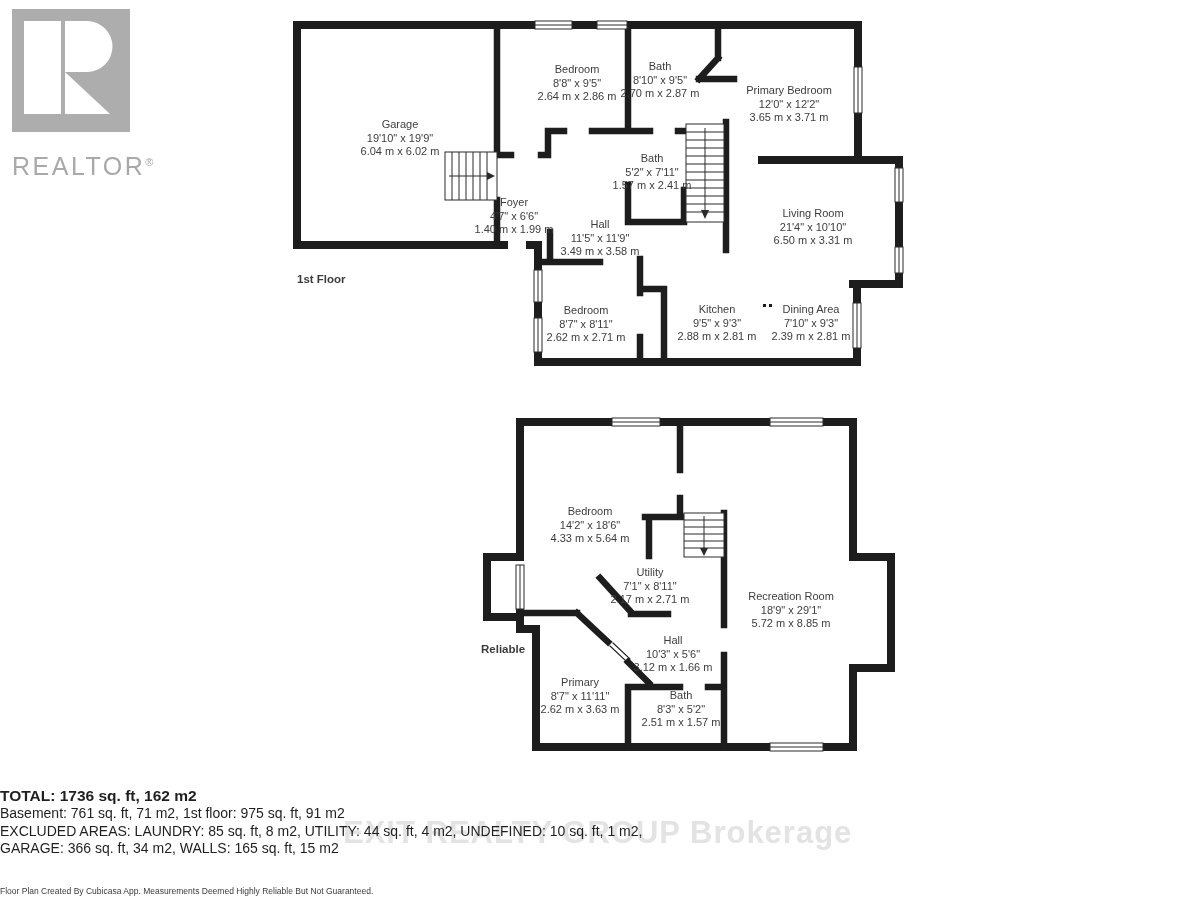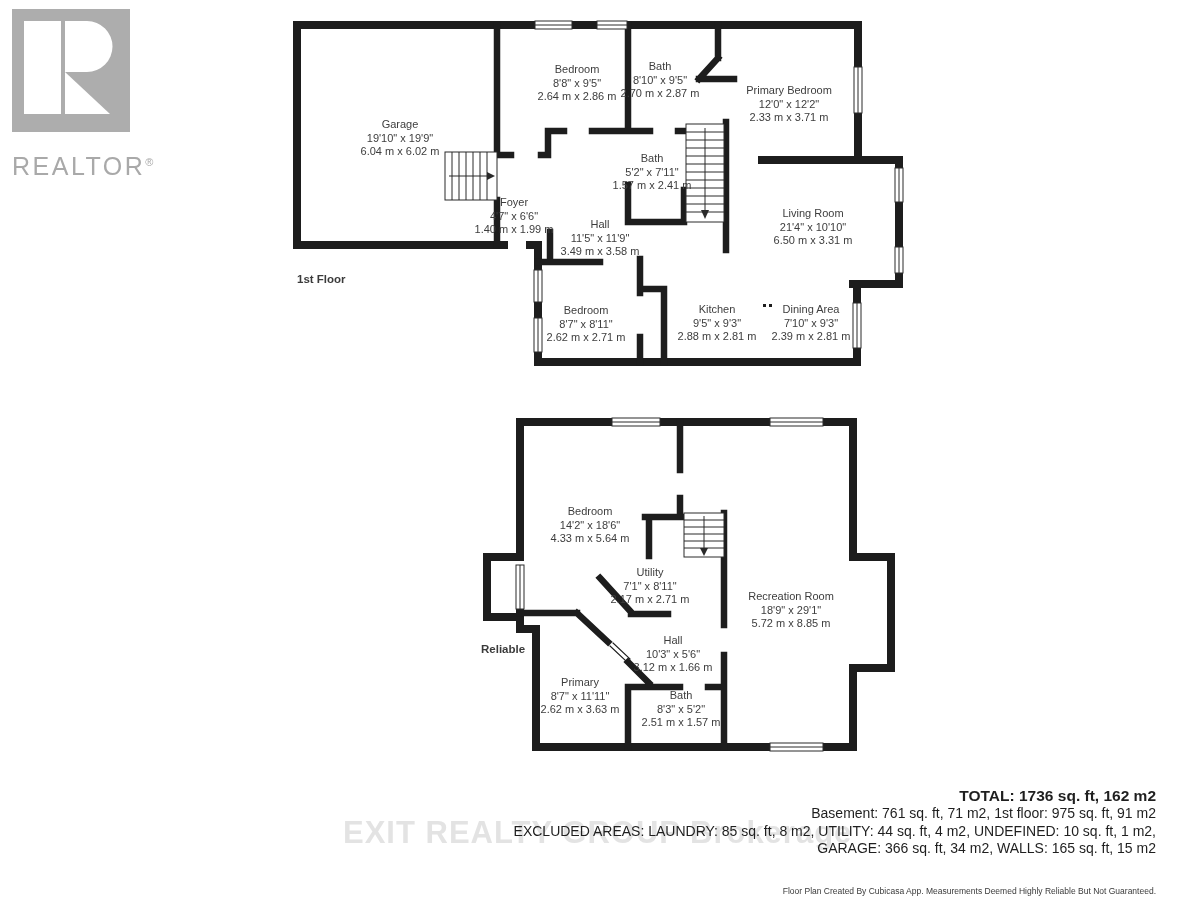--- a/index.html
+++ b/index.html
@@ -13,21 +13,21 @@
   .logo-word .reg{font-size:11px;vertical-align:super;letter-spacing:0;}
   
   .room{position:absolute;transform:translateX(-50%);text-align:center;
         font-size:11px;line-height:13.5px;color:#3d3d3d;white-space:nowrap;}
   .floor-title{position:absolute;font-size:11.5px;color:#3b3b3b;white-space:nowrap;font-weight:bold;}
   
   .wm{position:absolute;left:343px;top:815px;width:540px;z-index:1;
       font-size:31px;font-weight:bold;letter-spacing:1px;color:#c8c8c8;opacity:.5;
       white-space:nowrap;}
   
-  .summary{position:absolute;left:0;top:787px;width:1156px;text-align:right;z-index:2;
+  .summary{position:absolute;left:0;top:787px;width:1156px;text-align:left;z-index:2;
            color:#1f1f1f;}
   .s1{font-size:15.5px;font-weight:bold;line-height:18px;}
   .s2{font-size:14px;line-height:17.5px;}
   .disc{margin-top:28px;font-size:8.5px;color:#3a3a3a;}
 </style>
 </head>
 <body>
 
 <div class="canvas">
 
@@ -189,21 +189,21 @@
       <div>2.64 m x 2.86 m</div>
   </div>
   <div class="room" style="left:660px;top:60px">
     <div>Bath</div>
       <div>8'10" x 9'5"</div>
       <div>2.70 m x 2.87 m</div>
   </div>
   <div class="room" style="left:789px;top:84px">
     <div>Primary Bedroom</div>
       <div>12'0" x 12'2"</div>
-      <div>2.33 m x 3.71 m</div>
+      <div>3.65 m x 3.71 m</div>
   </div>
   <div class="room" style="left:652px;top:152px">
     <div>Bath</div>
       <div>5'2" x 7'11"</div>
       <div>1.57 m x 2.41 m</div>
   </div>
   <div class="room" style="left:514px;top:196px">
     <div>Foyer</div>
       <div>4'7" x 6'6"</div>
       <div>1.40 m x 1.99 m</div>

